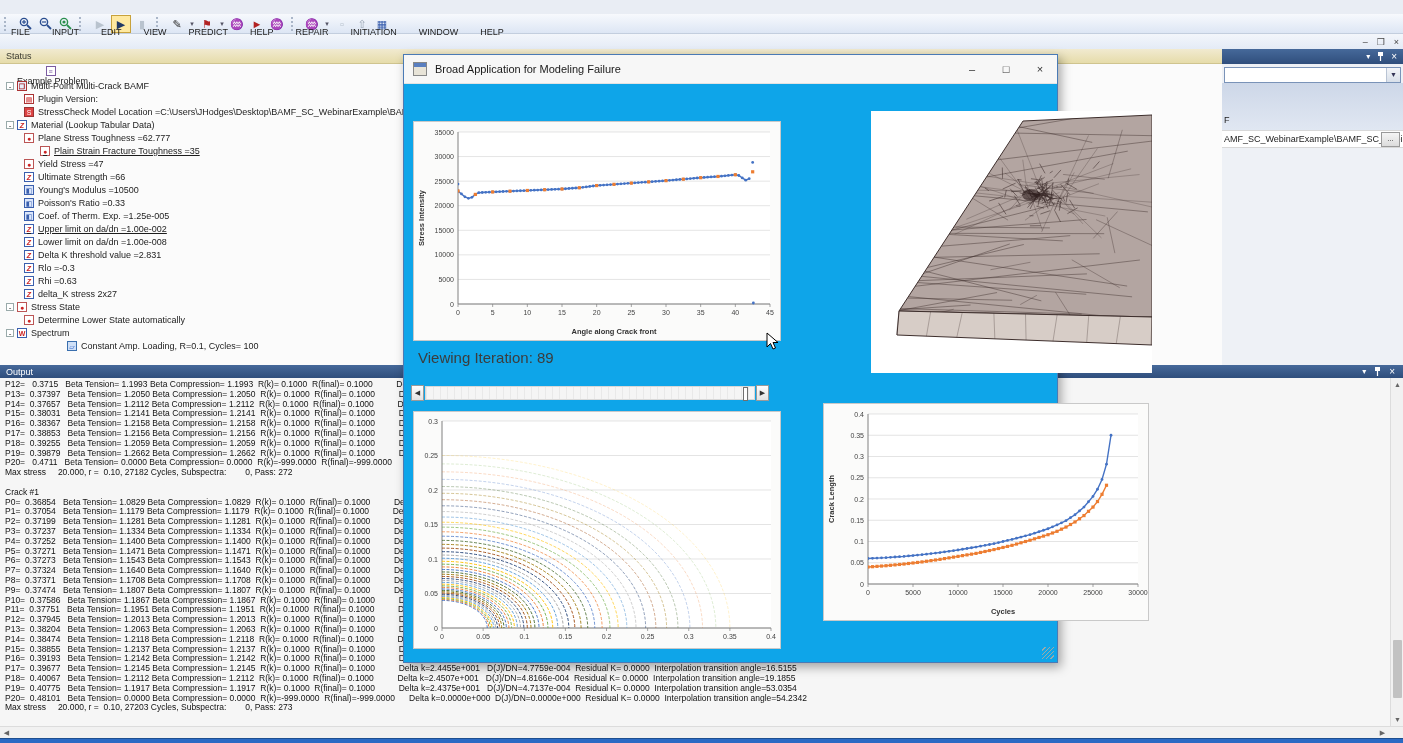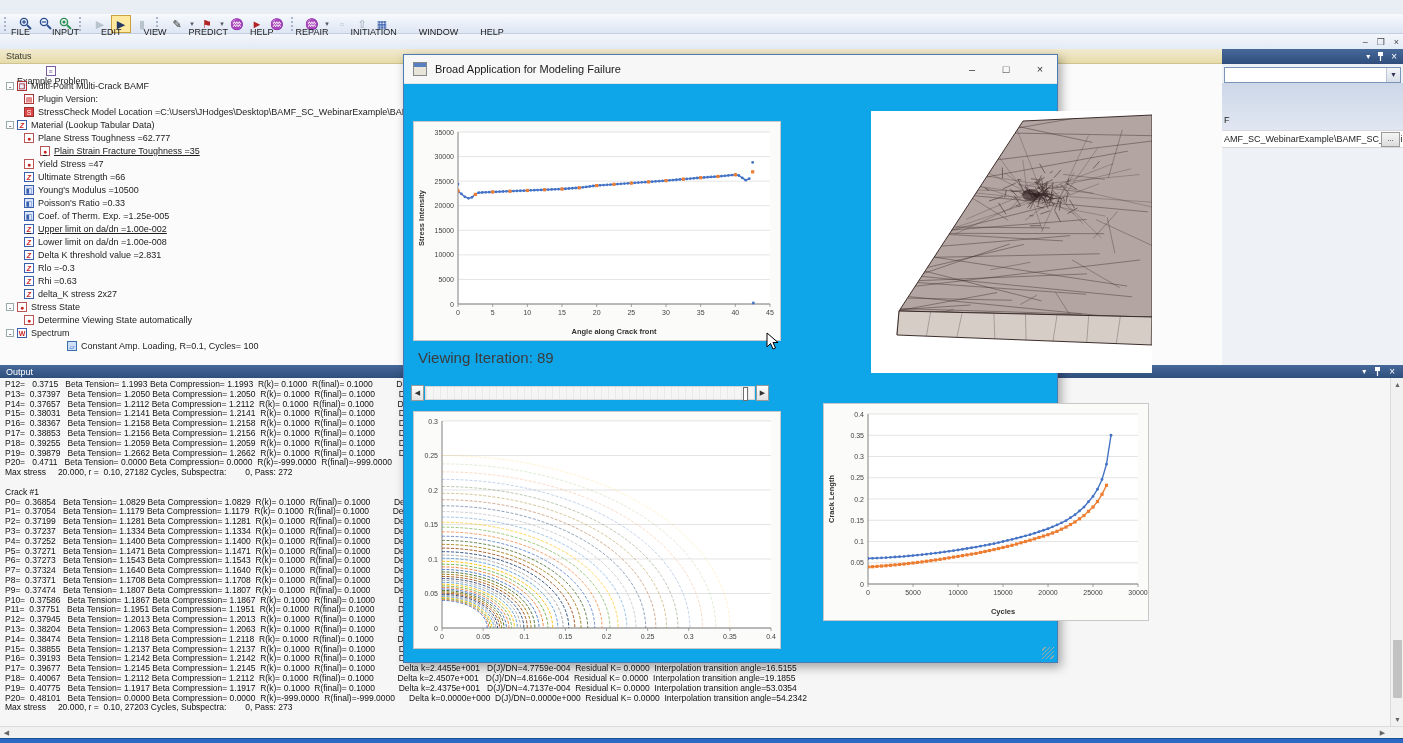--- a/index.html
+++ b/index.html
@@ -249,21 +249,21 @@
         <span class="ti ti-zmat">Z</span>
         <span>delta_K stress 2x27</span>
       </div>
       <div class="tree-row" style="top: 236px; left: 6px;">
         <span class="expander">-</span>
         <span class="ti ti-rprop">●</span>
         <span>Stress State</span>
       </div>
       <div class="tree-row" style="top: 249px; left: 24px;">
         <span class="ti ti-rprop">●</span>
-        <span>Determine Viewing State automatically</span>
+        <span>Determine Lower State automatically</span>
       </div>
       <div class="tree-row" style="top: 262px; left: 6px;">
         <span class="expander">-</span>
         <span class="ti ti-wbox">W</span>
         <span>Spectrum</span>
       </div>
       <div class="tree-row" style="top: 275px; left: 24px; padding-left: 43px;">
         <span class="ti ti-folder">▱</span>
         <span>Constant Amp. Loading, R=0.1, Cycles= 100</span>
       </div>

